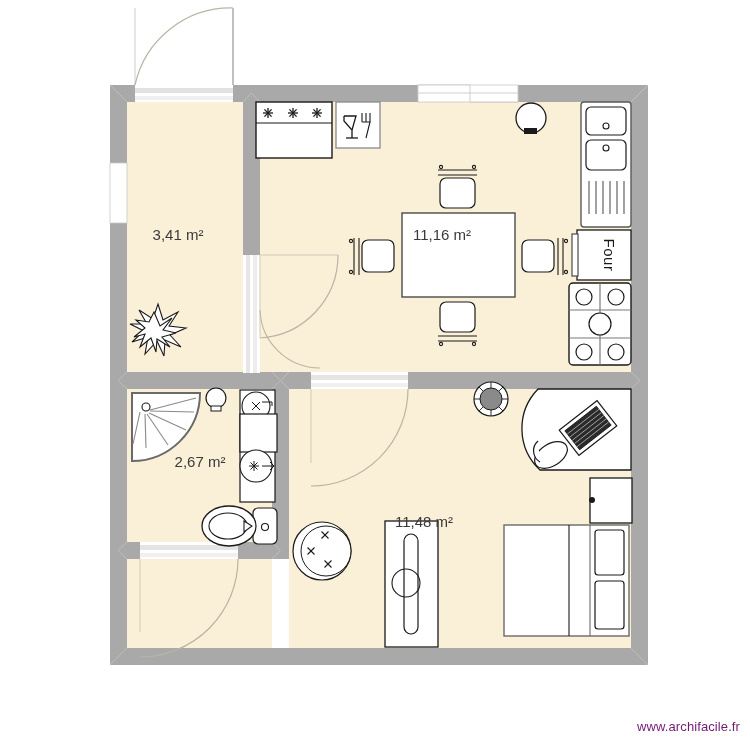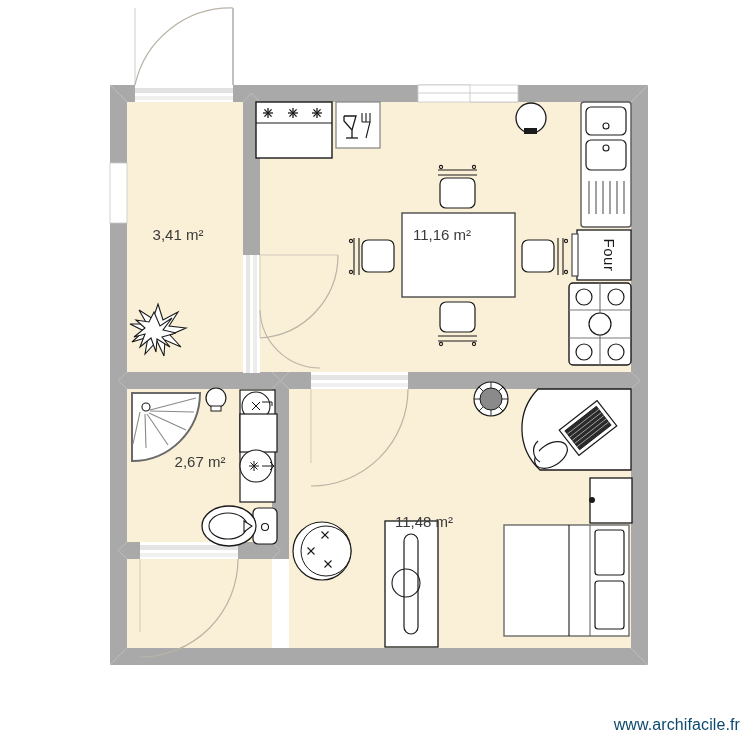--- a/index.html
+++ b/index.html
@@ -34,22 +34,22 @@
     font-family: "Liberation Sans", sans-serif;
     font-size: 15px;
     fill: #1a1a1a;
     letter-spacing: 0.5px;
   }
   .watermark {
     position: absolute;
     right: 10px;
     bottom: 16px;
     font-family: "Liberation Sans", sans-serif;
-    font-size: 16px;
-    color: #0c4a6e;
+    font-size: 13px;
+    color: #701a75;
     letter-spacing: 0.1px;
   }
 </style>
 </head>
 <body>
 
 <div id="plan-root">
 <svg class="plan-svg" viewBox="0 0 750 750" xmlns="http://www.w3.org/2000/svg">
 
   <g>

